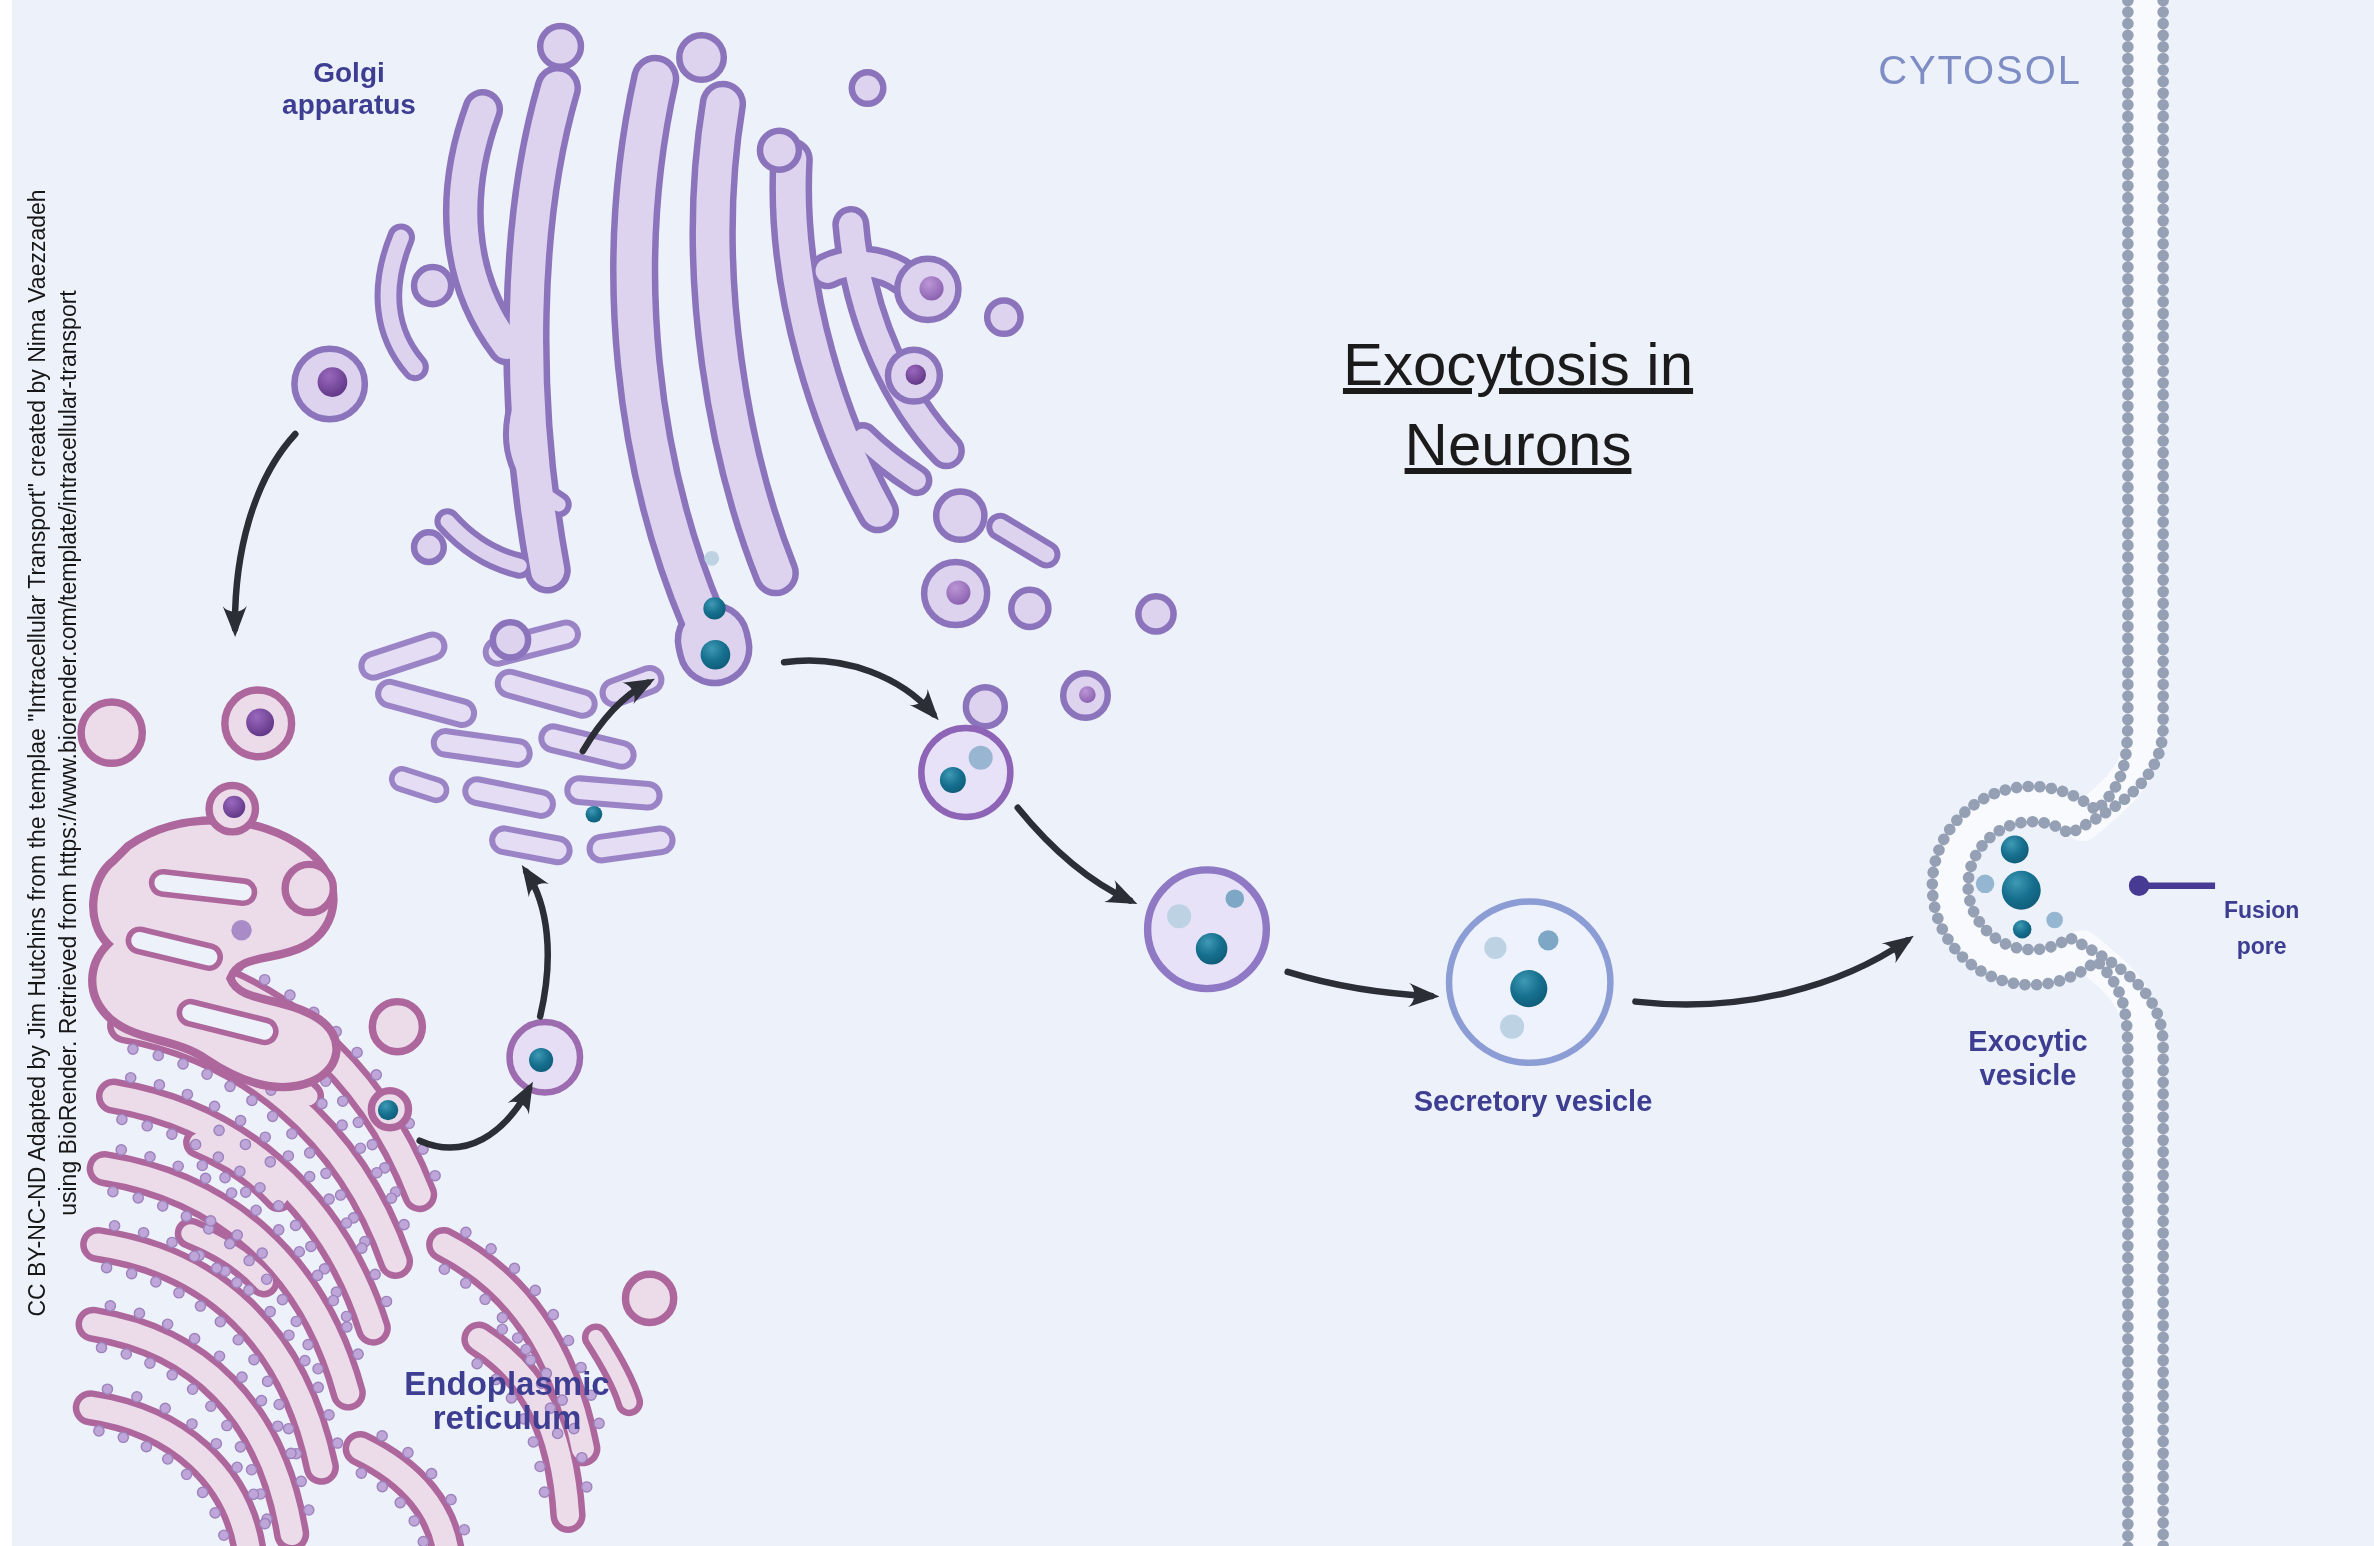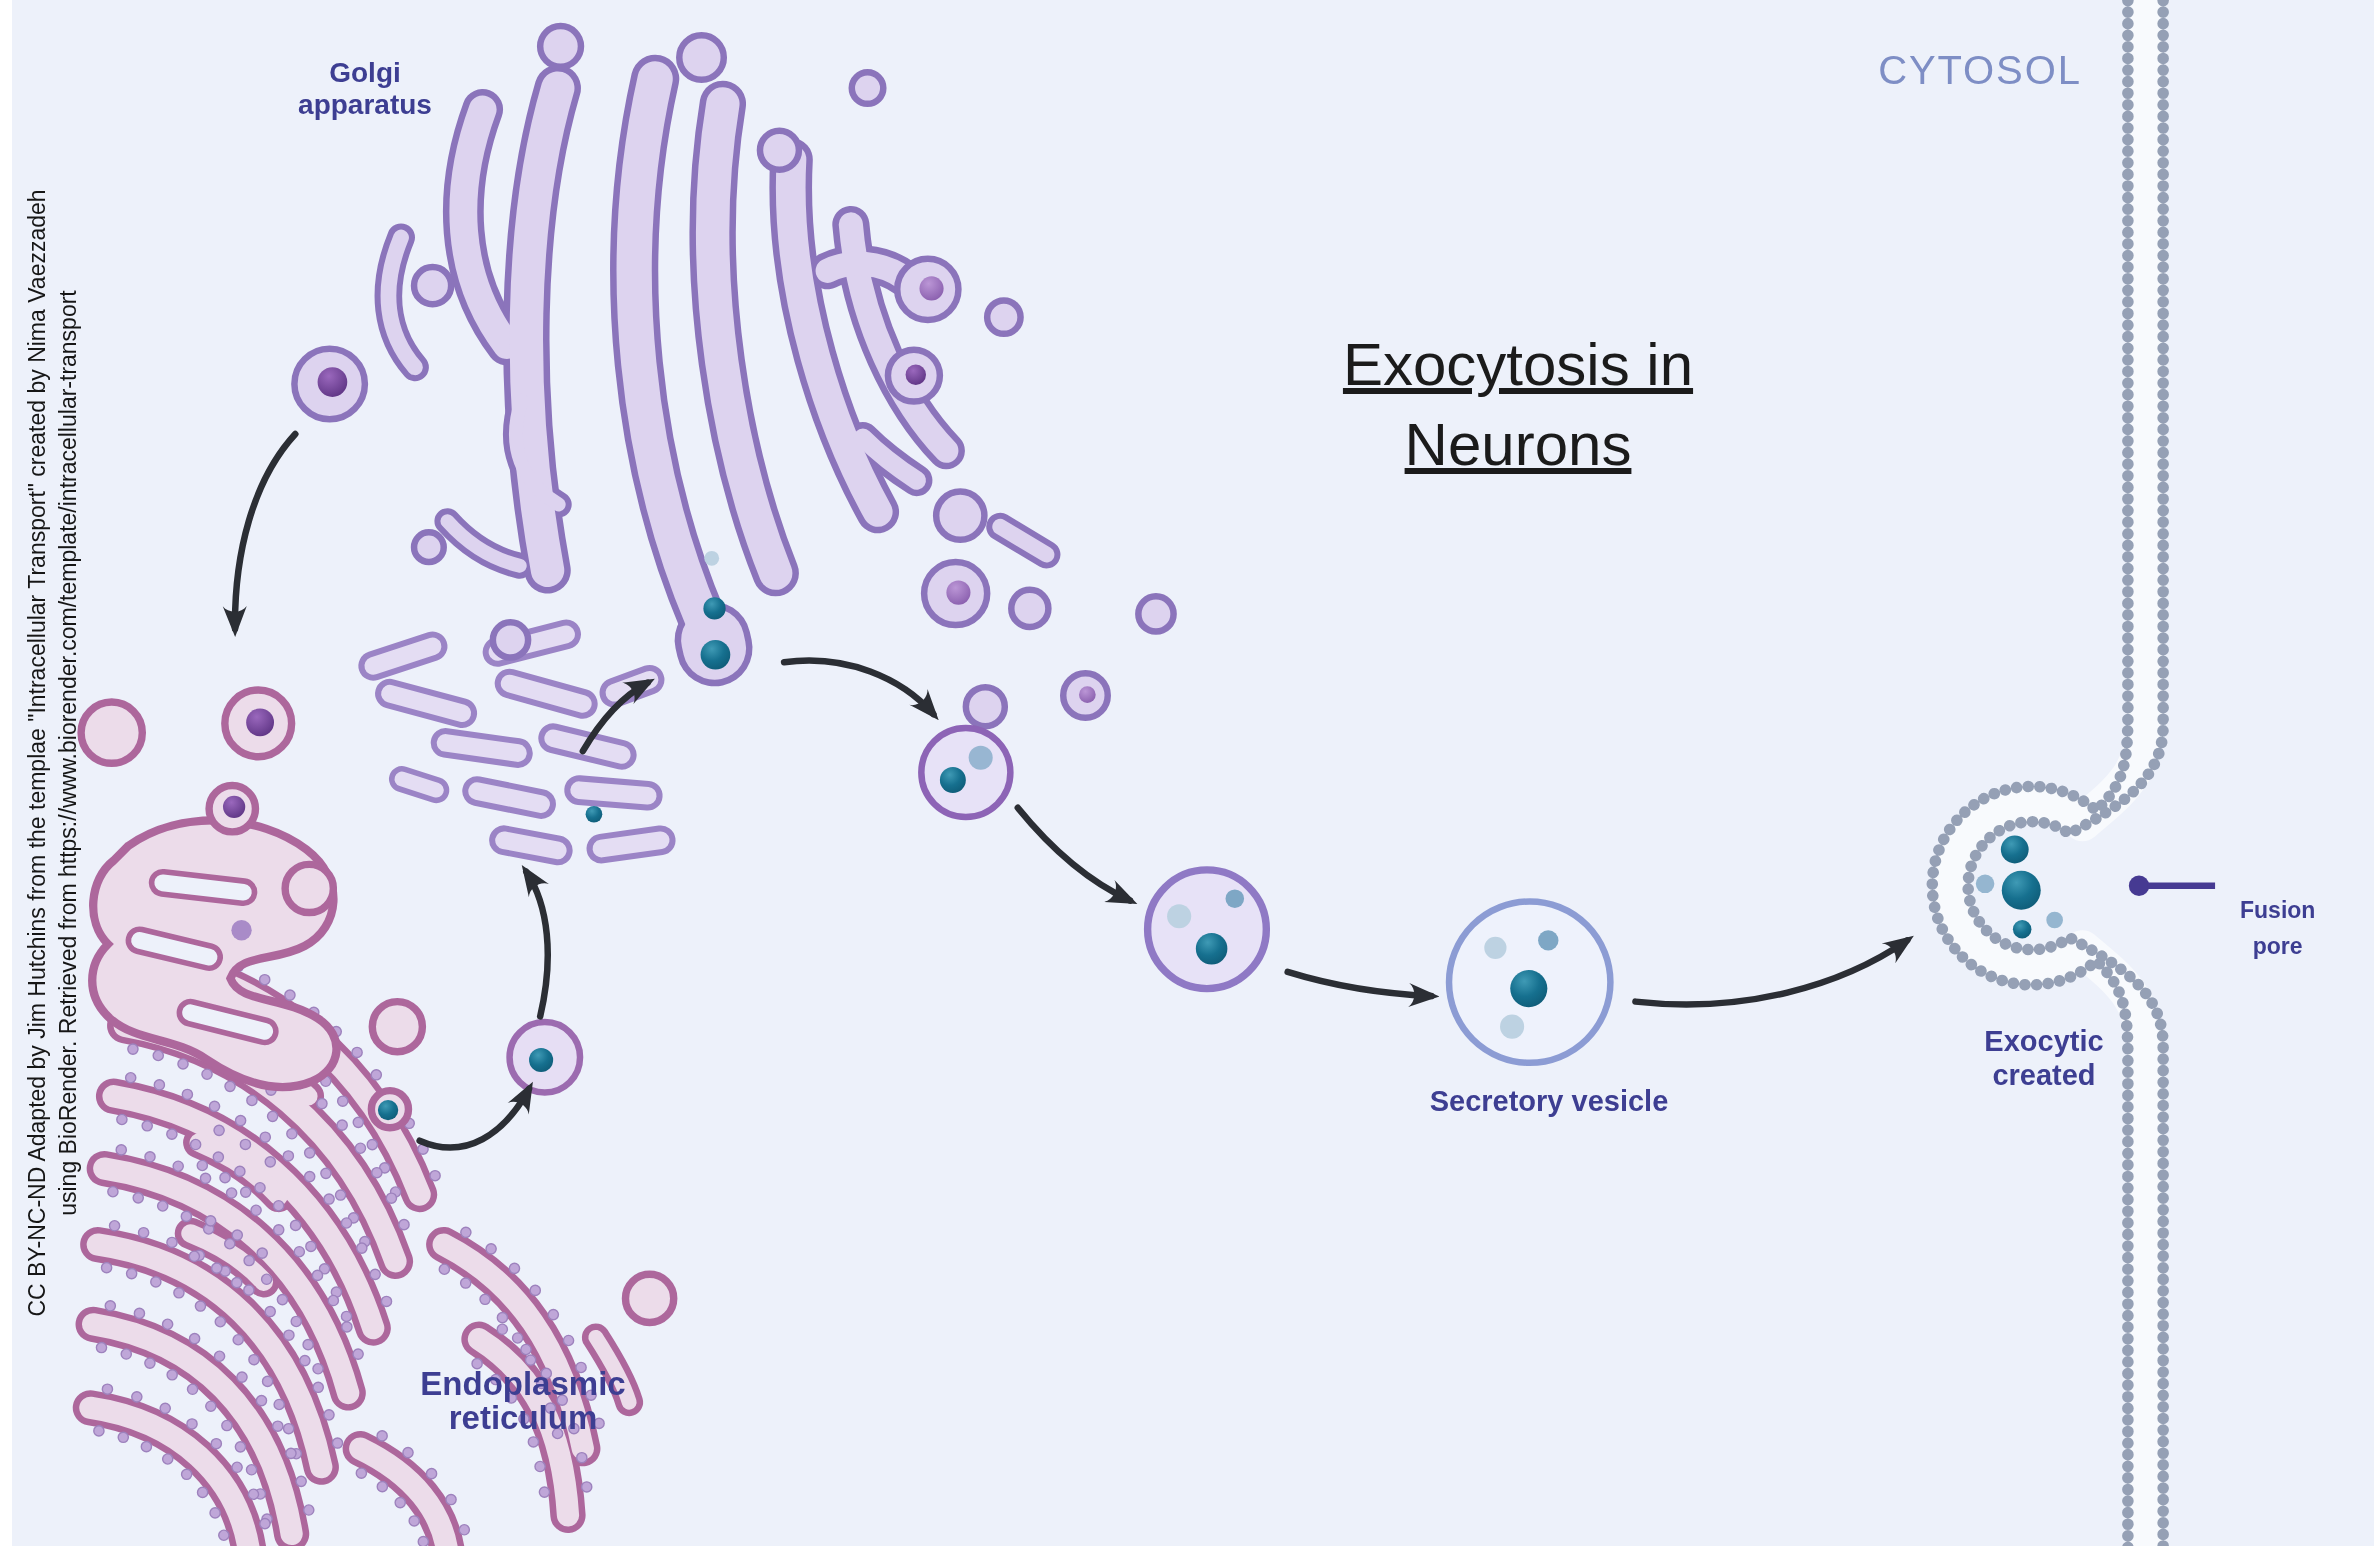--- a/index.html
+++ b/index.html
@@ -15,21 +15,21 @@
   .band{stroke:var(--membrane_band);}
   .bead{stroke:var(--membrane_bead);stroke-dasharray:.1 12.4;stroke-linecap:round;fill:none;}
   .arrow{stroke:var(--arrow);fill:none;stroke-linecap:round;}
   #ah path{fill:var(--arrow);}
   .cg{fill:var(--golgi_fill);stroke:var(--golgi_border);stroke-width:7;}
   .ce{fill:var(--er_fill);stroke:var(--er_border);stroke-width:8;}
   .teal{fill:url(#tealG);} .purp{fill:url(#purpG);} .purpl{fill:url(#purpLG);}
   .cl{fill:var(--cargo_light);} .cm{fill:var(--cargo_mid);}
   #ribo circle{fill:var(--ribosome);stroke:var(--ribosome_edge);stroke-width:1.5;}
   .lbl{position:absolute;font-weight:bold;color:var(--label_color);text-align:center;
-       white-space:pre-line;transform:translate(-50%,-50%);margin-left:16px;}
+       white-space:pre-line;transform:translate(-50%,-50%);}
   #golgi-label{left:349px;top:89px;font-size:28px;line-height:32px;}
   #ergic-label{left:680px;top:883px;font-size:28px;line-height:33px;}
   #er-label{left:507px;top:1401px;font-size:33px;line-height:34px;}
   #secretory-label{left:1533px;top:1101px;font-size:29px;text-align:right;}
   #exocytic-label{left:2028px;top:1058px;font-size:29px;line-height:34px;}
   #fusion-label{left:2224px;top:928px;font-size:23px;line-height:36px;text-align:center;transform:translate(0,-50%);}
   #cytosol-label{position:absolute;left:1980px;top:70px;transform:translate(-50%,-50%);
        font-size:40px;letter-spacing:1.9px;color:var(--cytosol_color);font-weight:normal;}
   #page-title{position:absolute;left:1518px;top:405px;transform:translate(-50%,-50%);
        font-size:60px;line-height:80px;color:var(--title_color);text-align:center;white-space:pre-line;text-decoration:underline;}
@@ -536,21 +536,21 @@
 
   <div id="page-title">Exocytosis in
 Neurons</div>
   <div id="cytosol-label">CYTOSOL</div>
   <div id="golgi-label" class="lbl">Golgi
 apparatus</div>
   <div id="er-label" class="lbl">Endoplasmic
 reticulum</div>
   <div id="secretory-label" class="lbl">Secretory vesicle</div>
   <div id="exocytic-label" class="lbl">Exocytic
-created</div>
+vesicle</div>
   <div id="fusion-label" class="lbl">Fusion
 pore</div>
 
   <div class="attribution">
     <div>CC BY-NC-ND Adapted by Jim Hutchins from the templae "Intracellular Transport" created by Nima Vaezzadeh</div>
     <div>using BioRender. Retrieved from https://www.biorender.com/template/intracellular-transport</div>
   </div>
 
   <div class="edge-strip"></div>
 </div>

